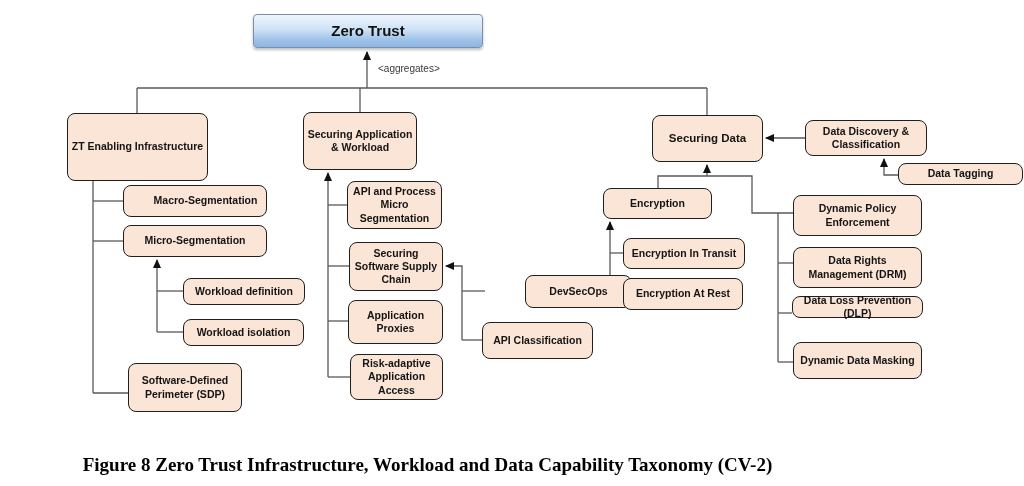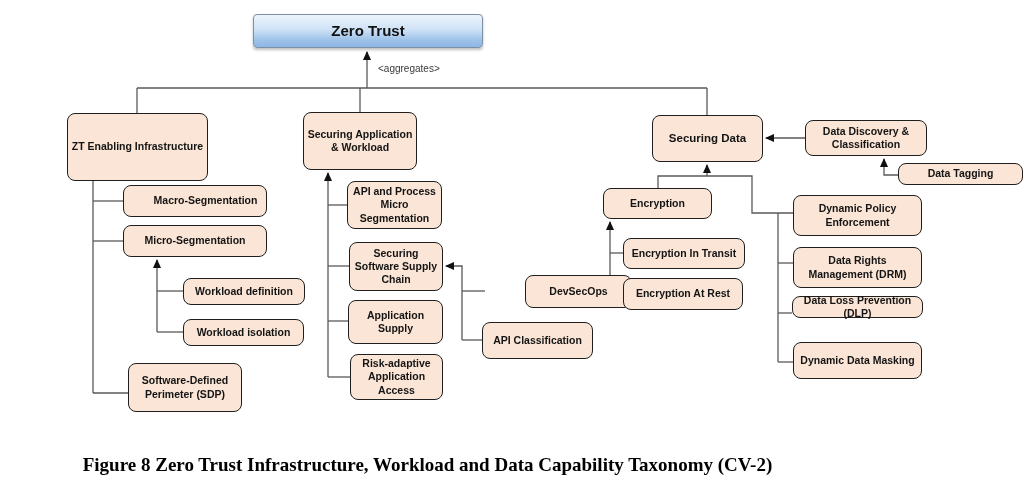--- a/index.html
+++ b/index.html
@@ -102,21 +102,21 @@
   <div class="node n-ztei">ZT Enabling Infrastructure</div>
   <div class="node n-macro">Macro-Segmentation</div>
   <div class="node n-micro">Micro-Segmentation</div>
   <div class="node n-wdef">Workload definition</div>
   <div class="node n-wiso">Workload isolation</div>
   <div class="node n-sdp">Software-Defined Perimeter (SDP)</div>
 
   <div class="node n-saw">Securing Application &amp; Workload</div>
   <div class="node n-apipms">API and Process Micro Segmentation</div>
   <div class="node n-sssc">Securing Software Supply Chain</div>
-  <div class="node n-aprox">Application Supply</div>
+  <div class="node n-aprox">Application Proxies</div>
   <div class="node n-raaa">Risk-adaptive Application Access</div>
   <div class="node n-devsec">DevSecOps</div>
   <div class="node n-apistd">API Classification</div>
 
   <div class="node n-sdata">Securing Data</div>
   <div class="node n-enc">Encryption</div>
   <div class="node n-eit">Encryption In Transit</div>
   <div class="node n-ear">Encryption At Rest</div>
   <div class="node n-ddc">Data Discovery &amp; Classification</div>
   <div class="node n-dtag">Data Tagging</div>

